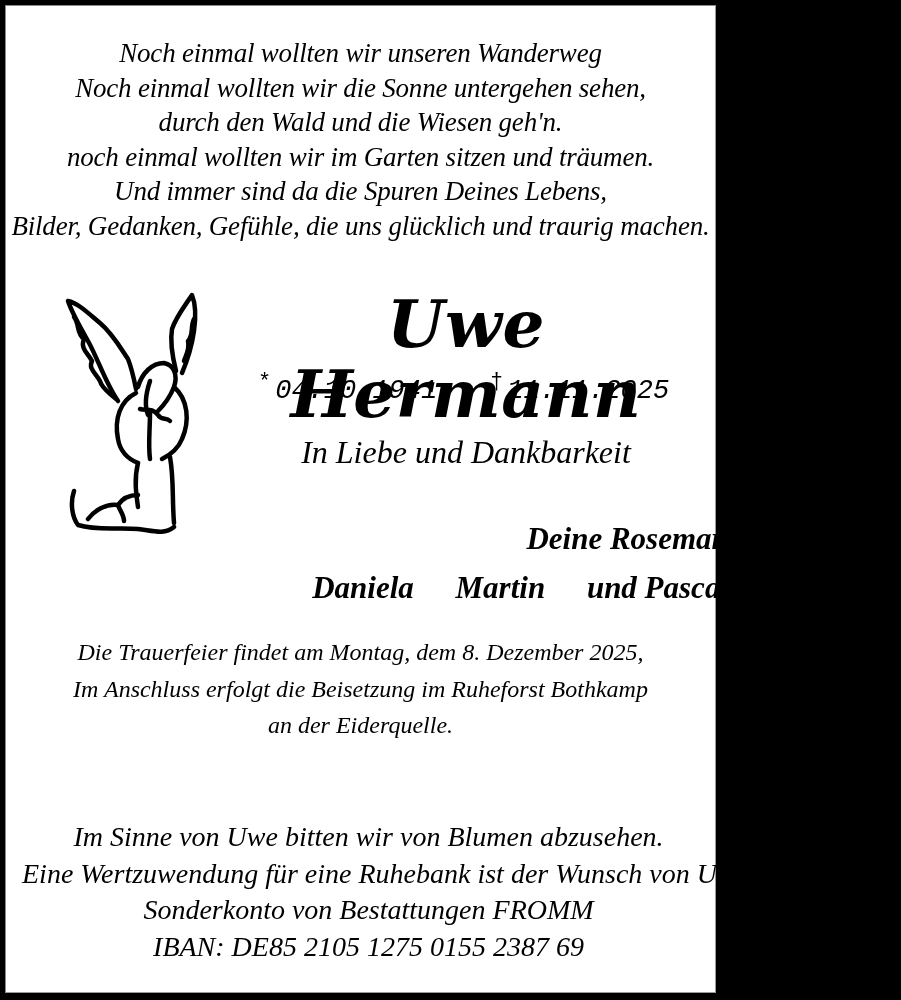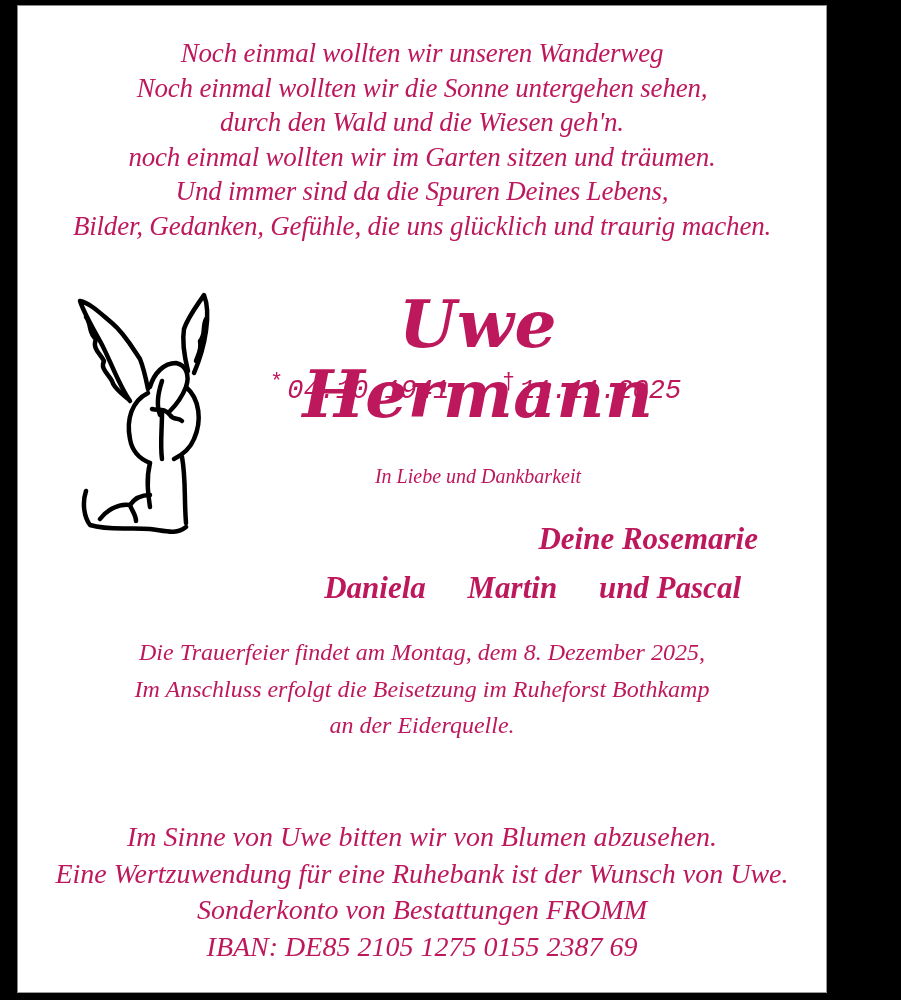--- a/index.html
+++ b/index.html
@@ -4,30 +4,29 @@
   <style>
     html, body { margin: 0; padding: 0; background: #000; }
     body { width: 901px; height: 1000px; overflow: hidden; }
     .frame {
       position: absolute; left: 0; top: 0;
       width: 901px; height: 1000px; box-sizing: border-box;
       background: #000;
     }
     .paper {
       position: absolute; left: 5px; top: 5px;
-      width: 810px; height: 988px;
+      width: 711px; height: 988px;
       background: #fff;
       border-right: 1px solid #9a9a9a;
       border-bottom: 1px solid #9a9a9a;
       border-left: 1px solid #8a8a8a;
       border-top: 1px solid #8a8a8a;
       box-sizing: border-box;
       font-family: "DejaVu Serif", "Liberation Serif", serif;
-      color: #be185d;
-      margin-left: 12px;
+      color: #000000;
     }
     .poem {
       position: absolute; left: 0; right: 0; top: 30px;
       text-align: center;
       font-family: "Liberation Serif", serif;
       font-style: italic;
       font-size: 27px;
       line-height: 34.5px;
       letter-spacing: -0.2px;
     }
@@ -46,43 +45,43 @@
     }
     .dates {
       position: absolute; top: 360px; left: 0; width: 889px; height: 40px;
       font-family: Liberation Mono, monospace; font-style: italic;
       font-size: 27px;
     }
     .date-born { position: absolute; left: 252px; top: 4px; white-space: nowrap; }
     .date-died { position: absolute; left: 484px; top: 4px; white-space: nowrap; }
     .sym { font-size: 22px; vertical-align: 10px; margin-right: 4px; font-style: normal; }
     .thanks {
-      position: absolute; left: 240px; width: 440px; top: 452px;
+      position: absolute; left: 240px; width: 440px; top: 428px;
       text-align: center;
       font-family: "Liberation Serif", serif; font-style: italic;
-      font-size: 20px; line-height: 36px;
+      font-size: 32px; line-height: 36px;
     }
     .signers {
       position: absolute; left: 180px; width: 560px; top: 508px;
       text-align: right;
       font-family: "Liberation Serif", serif; font-style: italic; font-weight: bold;
       font-size: 31px; line-height: 49px;
     }
     .signers .row2 span { display: inline-block; margin: 0 17px; }
     .funeral {
       position: absolute; left: 0; right: 0; top: 628px;
       text-align: center;
       font-family: "Liberation Serif", serif; font-style: italic;
       font-size: 24px; line-height: 36.5px;
     }
     .donation {
       position: absolute; left: 0; right: 0; top: 813px;
       text-align: center;
       font-family: "Liberation Serif", serif; font-style: italic;
-      font-size: 28px; line-height: 36.5px;
+      font-size: 28px; line-height: 36.5px; padding-left: 16px;
     }
     .funeral div, .donation div { white-space: nowrap; }
   </style>
 </head>
 <body>
 
 <div class="frame">
   <div class="paper">
 
     <div class="poem">

